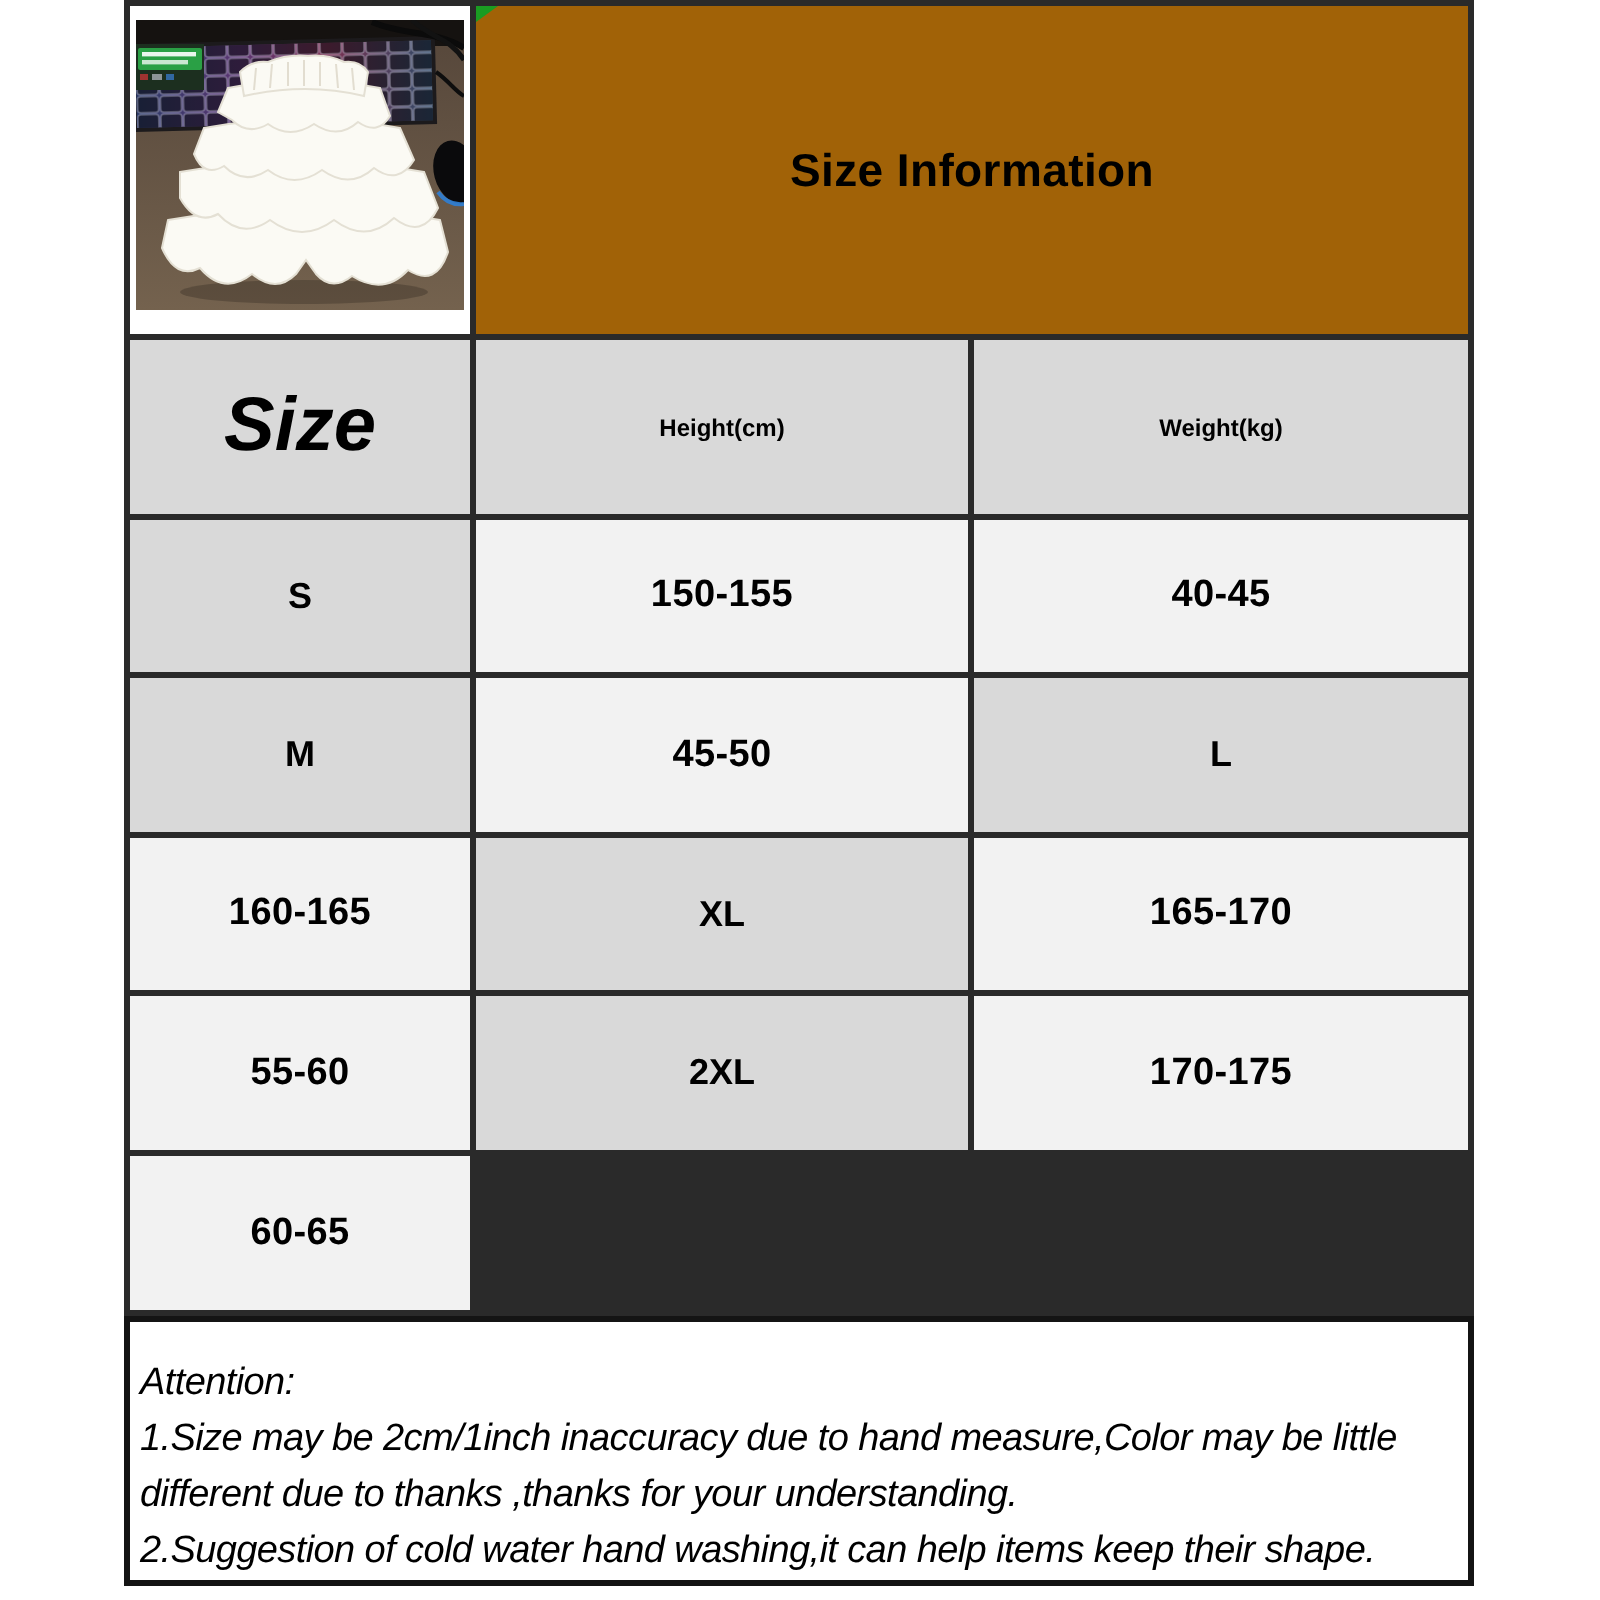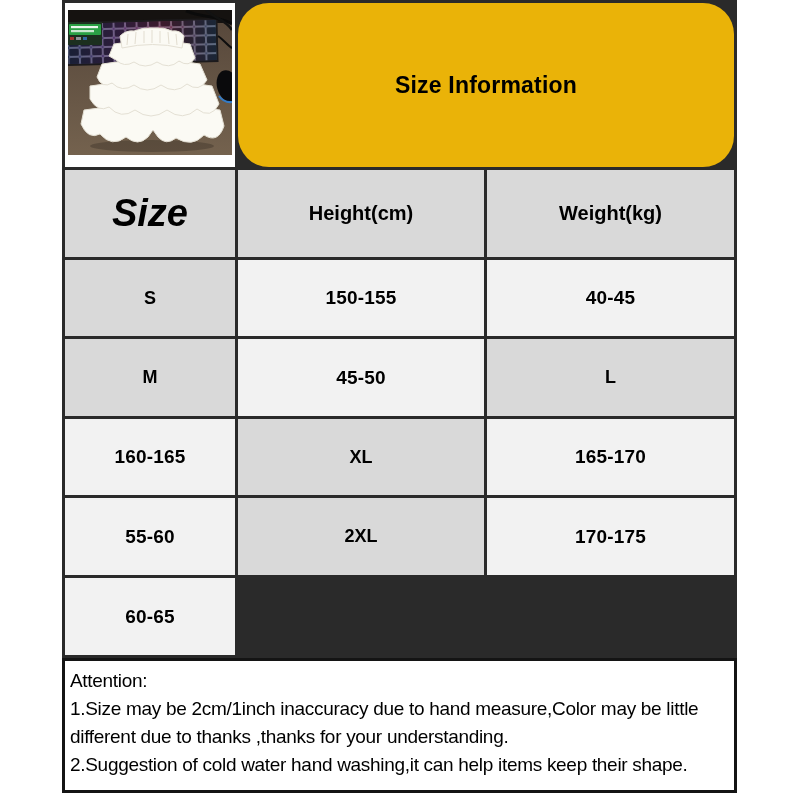--- a/index.html
+++ b/index.html
@@ -11,34 +11,34 @@
   .size-table{
     position:absolute; left:62px; top:0; width:675px; height:658px;
     display:grid;
     grid-template-columns:170px 246px 1fr;
     grid-template-rows:164px 87px 76px 77px 76px 77px 77px;
     gap:3px; padding:3px; background:#2a2a2a;
   }
   .cell{ display:flex; align-items:center; justify-content:center; overflow:hidden; }
   .photo-cell{ background:#ffffff; padding:7px 3px 12px 3px; display:block; }
   .photo-cell svg{ display:block; width:100%; height:100%; }
-  .title-cell{ grid-column:2 / 4; background:#eab308; position:relative;border-radius:31px; }
+  .title-cell{ grid-column:2 / 4; background:#a16207; position:relative; }
   .title-text{ font-size:23px; font-weight:bold; letter-spacing:.2px; }
   .corner-flag{ position:absolute; left:0; top:0; width:0; height:0;
     border-top:8px solid #1a9c22; border-right:11px solid transparent; }
   .head{ background:#d9d9d9; font-weight:bold; }
   .head-size{ font-size:38px;font-style:italic; }
-  .head-col{ font-size:20px; }
+  .head-col{ font-size:12px; }
   .rowhead{ background:#d9d9d9; font-weight:bold; font-size:18px; }
   .val{ background:#f2f2f2; font-weight:bold; font-size:19px; letter-spacing:.2px; }
 
   
   .attention{
     position:absolute; left:62px; top:658px; width:675px; height:135px;
-    background:#ffffff; border:3px solid #141414; padding:6px 5px; overflow:hidden;
+    background:#ffffff; border:3px solid #141414; padding:17px 5px; overflow:hidden;font-style:italic;
   }
   .attention div{ font-size:19px; line-height:28px; letter-spacing:-0.3px; white-space:nowrap; }
 </style>
 </head>
 <body>
 
 <div id="stage">
 
   <div class="size-table">
 

